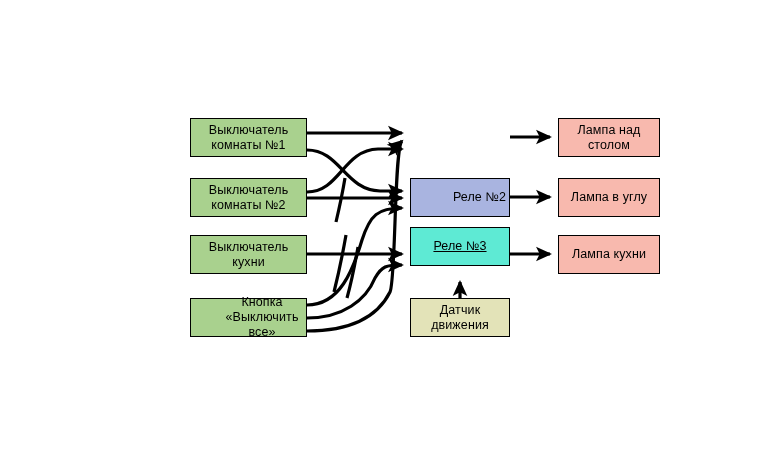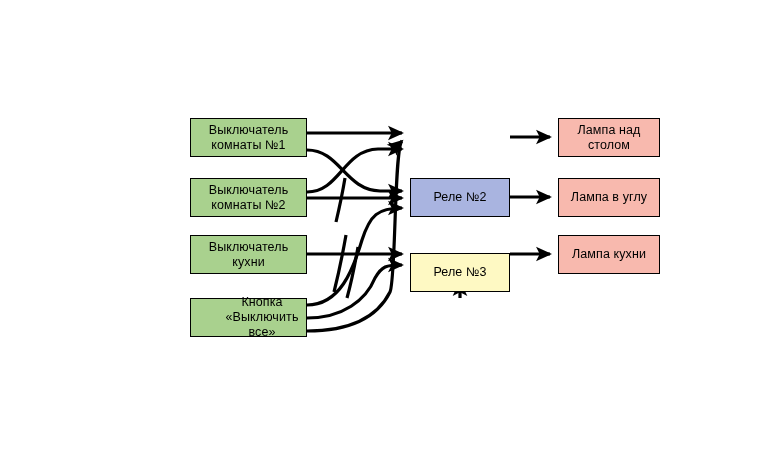--- a/index.html
+++ b/index.html
@@ -103,28 +103,32 @@
     <span class="node-label">Выключатель
 кухни</span>
   </div>
 
   <div class="node" style="left: 150px; top: 298px; width: 117px; height: 39px; background: rgb(169, 209, 142); border-color: rgb(0, 0, 0); padding-left: 27px;">
     <span class="node-label">Кнопка
 «Выключить все»</span>
   </div>
 
 
-  <div class="node" style="left: 370px; top: 178px; width: 100px; height: 39px; background: rgb(169, 180, 224); border-color: rgb(0, 0, 0);">
+  <div class="node" style="left: 370px; top: 178px; width: 100px; height: 39px; background: rgb(169, 180, 224); border-color: rgb(0, 0, 0); justify-content: flex-end;">
     <span class="node-label">Реле №2</span>
   </div>
 
-  <div class="node" style="left: 370px; top: 253px; width: 100px; height: 39px; background: #fef9c3; border-color: rgb(0, 0, 0);">
+  <div class="node" style="left: 370px; top: 227px; width: 100px; height: 39px; background: #5eead4; border-color: rgb(0, 0, 0); text-decoration: underline;">
     <span class="node-label">Реле №3</span>
   </div>
 
+  <div class="node" style="left: 370px; top: 298px; width: 100px; height: 39px; background: rgb(227, 227, 184); border-color: rgb(0, 0, 0);">
+    <span class="node-label">Датчик
+движения</span>
+  </div>
 
   <div class="node" style="left: 518px; top: 178px; width: 102px; height: 39px; background: rgb(248, 185, 174); border-color: rgb(0, 0, 0);">
     <span class="node-label">Лампа в углу</span>
   </div>
 
   <div class="node" style="left: 518px; top: 118px; width: 102px; height: 39px; background: rgb(248, 185, 174); border-color: rgb(0, 0, 0);">
     <span class="node-label">Лампа над
 столом</span>
   </div>
 

